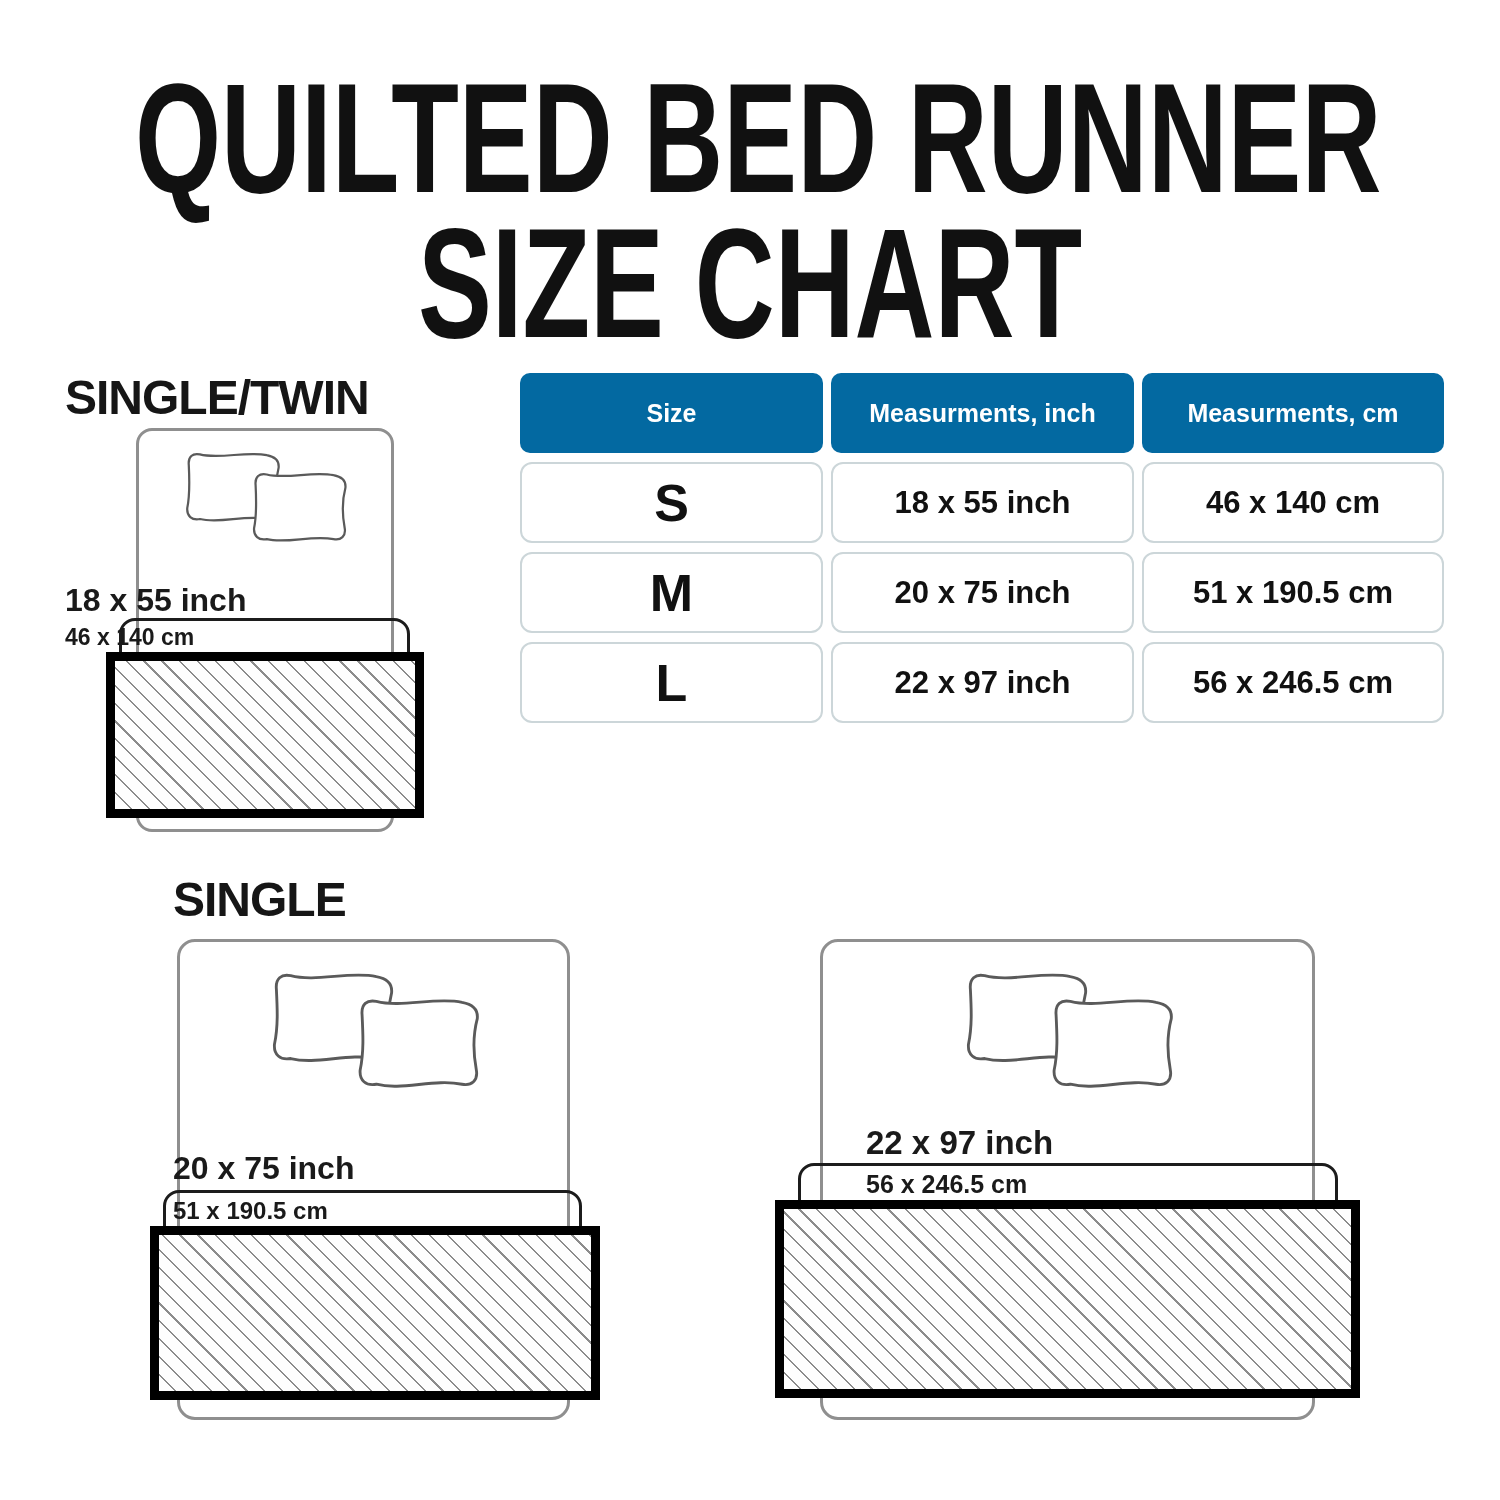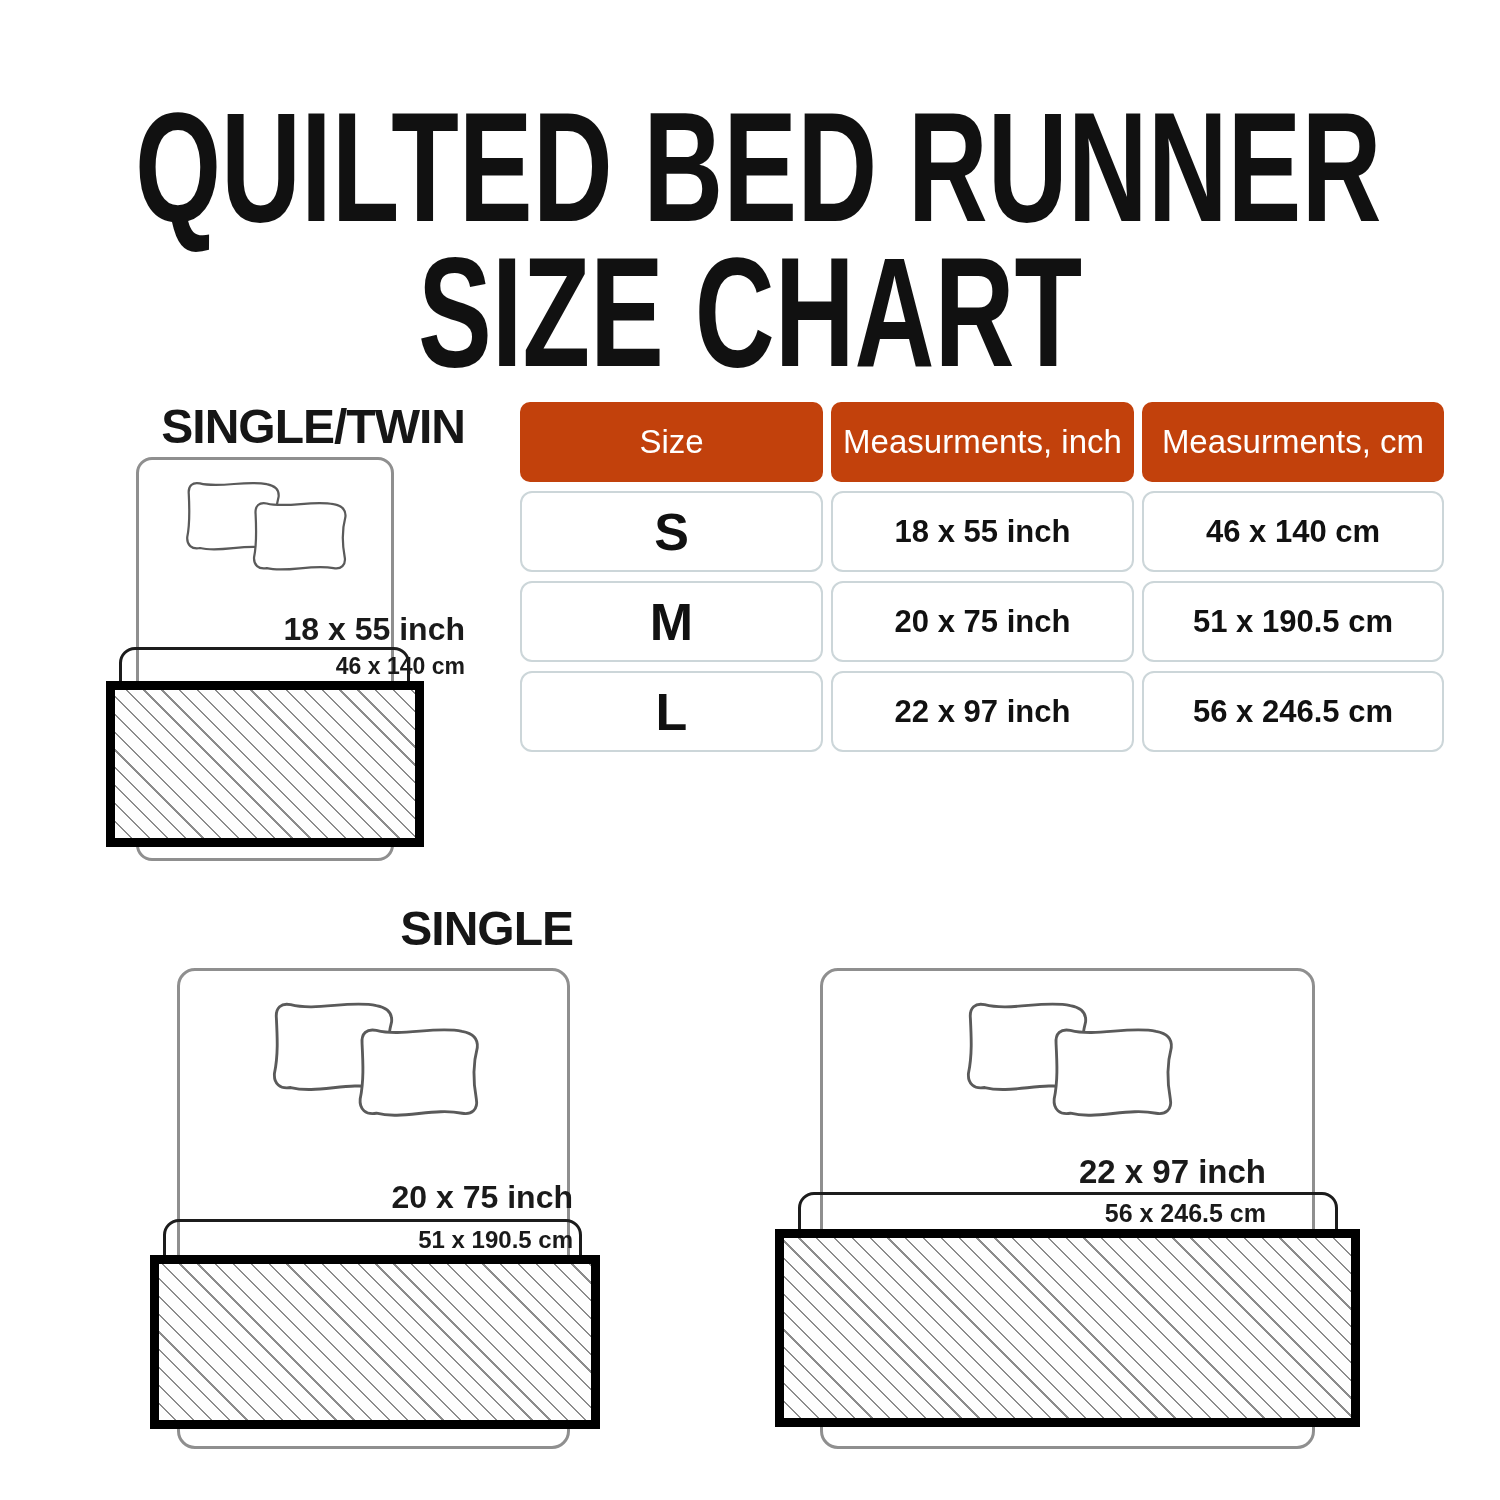--- a/index.html
+++ b/index.html
@@ -4,22 +4,22 @@
 <style>
   html,body{margin:0;padding:0;background:#fff;}
   #canvas{
     position:relative;
     width:1500px;height:1500px;
     background:#ffffff;
     font-family:"Liberation Sans","DejaVu Sans",sans-serif;
     color:#141414;
     overflow:hidden;
   }
-  .abs{position:absolute;margin-top:29px;}
-  .ctr{text-align:right;}
+  .abs{position:absolute;}
+  .ctr{text-align:left;}
 
   
   #title{top:55px;left:0;width:1500px;text-align:center;font-weight:800;color:#111;}
   .title-line{
     line-height:145px;font-size:135px;white-space:nowrap;
     transform:scale(0.82,1.15);transform-origin:center top;
   }
 
   
   .section-label{font-size:48px;font-weight:800;letter-spacing:-1px;color:#161616;}
@@ -44,23 +44,23 @@
 
   
   #size-table{
     left:520px;top:373px;width:924px;
     display:grid;
     grid-template-columns:303px 303px 302px;
     grid-template-rows:80px 81px 81px 81px;
     column-gap:8px;row-gap:9px;
   }
   .th{
-    background:#c2410c;color:#ffffff;border-radius:10px;
+    background:#0369a1;color:#ffffff;border-radius:10px;
     display:flex;align-items:center;justify-content:center;
-    font-size:33px;font-weight:400;
+    font-size:25px;font-weight:700;
   }
   .td{
     background:#ffffff;border:2px solid #ccd6d9;border-radius:12px;
     display:flex;align-items:center;justify-content:center;
     font-weight:700;color:#111;
   }
   .td.size{font-size:52px;font-weight:800;}
   .td.meas{font-size:31px;}
 </style>
 </head>

